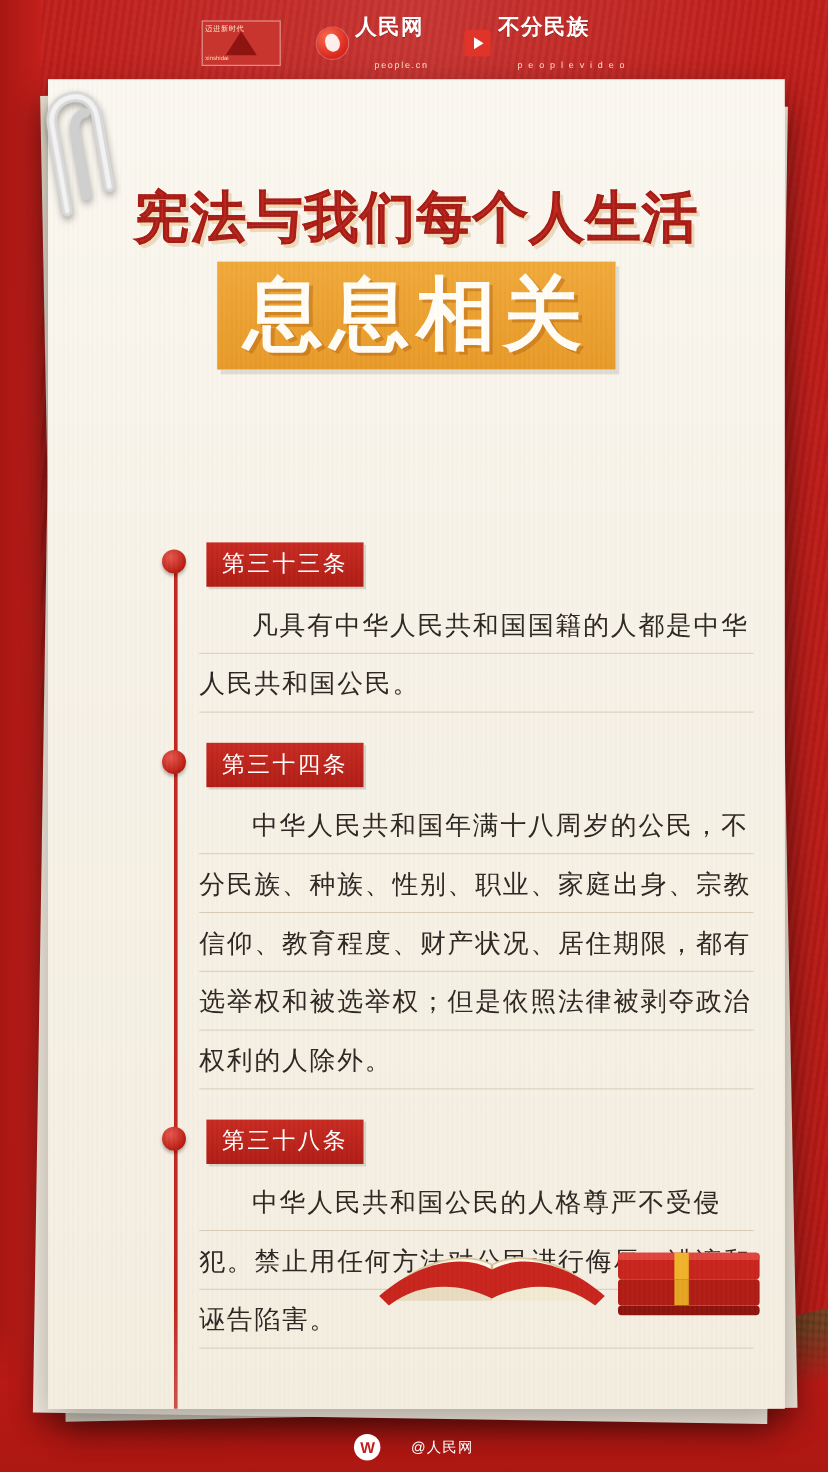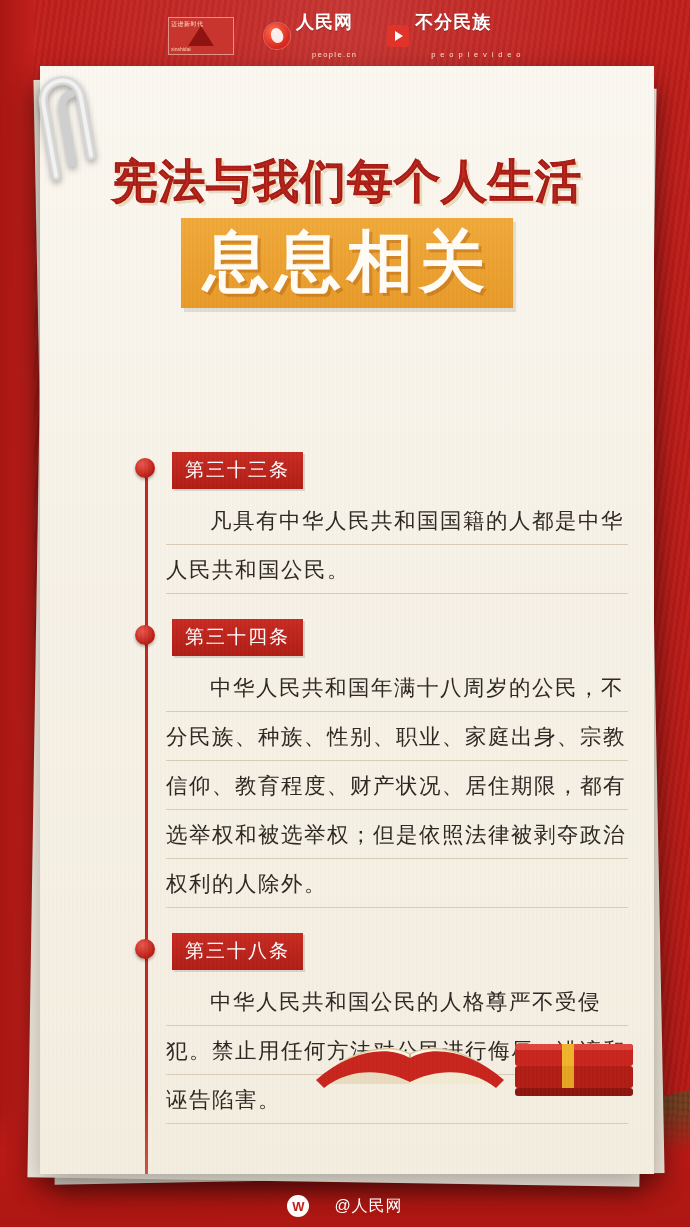--- a/index.html
+++ b/index.html
@@ -329,21 +329,21 @@
     background: #fff;
     color: #c2201c;
     font-size: 13px;
     font-weight: bold;
     display: flex;
     align-items: center;
     justify-content: center;
   }
   .footer-text {
     color: #ffffff;
-    font-size: 16px;
+    font-size: 12px;
     letter-spacing: 1px;
     margin-left: 17px;
   }
 </style>
 </head>
 <body>
 
 <div class="poster">
 
   <div class="red-band"></div>

